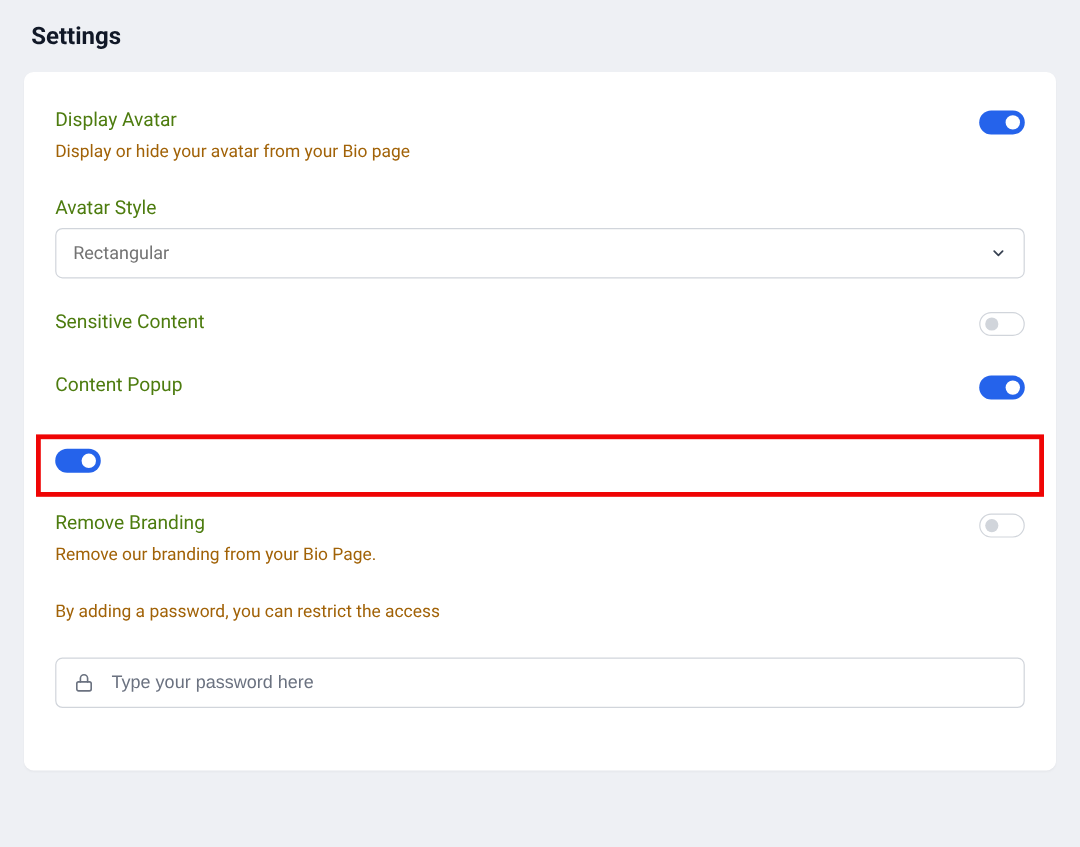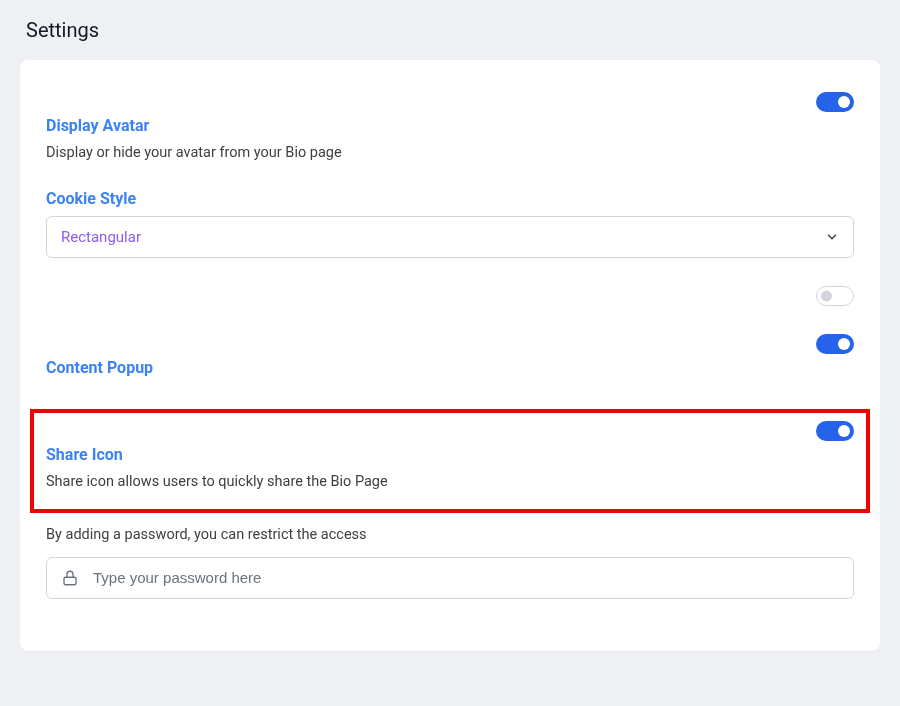--- a/index.html
+++ b/index.html
@@ -12,21 +12,21 @@
       background: #eef0f4;
       width: 900px;
       height: 706px;
       overflow: hidden;
     }
     .page {
       padding: 18px 20px 0 20px;
     }
     .page-title {
       font-size: 20px;
-      font-weight: 400;
+      font-weight: 700;
       color: #111827;
       margin-bottom: 18px;
       padding-left: 6px;
     }
     .card {
       background: #ffffff;
       border-radius: 8px;
       padding: 30px 26px 26px 26px;
       box-shadow: 0 1px 2px rgba(0,0,0,0.04);
     }
@@ -42,28 +42,27 @@
       margin-left: -14px;
       margin-right: -14px;
       padding: 8px 14px 18px 14px;
       margin-bottom: 14px;
     }
     .setting-text {
       flex: 1;
     }
     .setting-title {
       font-size: 16px;
-      font-weight: 700;
-      color: #3b82f6;
+      font-weight: 400;
+      color: #4d7c0f;
       margin-bottom: 8px;
-      margin-top: 26px;
     }
     .setting-desc {
       font-size: 14.5px;
-      color: #404040;
+      color: #a16207;
       line-height: 1.4;
     }
     .setting-block {
       margin-bottom: 26px;
     }
     .toggle {
       position: relative;
       width: 38px;
       height: 20px;
       border-radius: 999px;
@@ -101,21 +100,21 @@
       align-items: center;
       justify-content: space-between;
       border: 1px solid #d1d5db;
       border-radius: 6px;
       padding: 11px 14px;
       cursor: pointer;
       background: #ffffff;
     }
     .select-value {
       font-size: 15px;
-      color: #8b5cf6;
+      color: #737373;
     }
     .chevron-down {
       width: 14px;
       height: 14px;
     }
     .input-box {
       display: flex;
       align-items: center;
       border: 1px solid #d1d5db;
       border-radius: 6px;
@@ -136,21 +135,21 @@
       flex: 1;
       background: transparent;
     }
     .password-input::placeholder {
       color: #6b7280;
     }
     .password-block .setting-title {
       margin-bottom: 18px;
     }
     .password-block .setting-desc {
-      margin-bottom: 12px;
+      margin-bottom: 28px;
     }
   </style>
 </head>
 <body>
 
 <div class="page">
   <h2 class="page-title">Settings</h2>
 
   <div class="card">
 
@@ -158,56 +157,62 @@
       <div class="setting-text">
         <div class="setting-title">Display Avatar</div>
         <div class="setting-desc">Display or hide your avatar from your Bio page</div>
       </div>
       <div class="toggle on">
         <div class="knob"></div>
       </div>
     </div>
 
     <div class="setting-block">
-      <div class="setting-title">Cookie Style</div>
+      <div class="setting-title">Avatar Style</div>
       <div class="select-box">
         <span class="select-value">Rectangular</span>
         <svg class="chevron-down" viewBox="0 0 24 24" fill="none" stroke="#374151" stroke-width="2.5" stroke-linecap="round" stroke-linejoin="round">
           <polyline points="6 9 12 15 18 9"></polyline>
         </svg>
       </div>
     </div>
 
     <div class="setting-row">
       <div class="setting-text">
+        <div class="setting-title">Sensitive Content</div>
       </div>
       <div class="toggle off">
         <div class="knob"></div>
       </div>
     </div>
 
     <div class="setting-row">
       <div class="setting-text">
         <div class="setting-title">Content Popup</div>
       </div>
       <div class="toggle on">
         <div class="knob"></div>
       </div>
     </div>
 
     <div class="setting-row highlighted">
-      <div class="setting-text">
-        <div class="setting-title">Share Icon</div>
-        <div class="setting-desc">Share icon allows users to quickly share the Bio Page</div>
-      </div>
       <div class="toggle on">
         <div class="knob"></div>
       </div>
     </div>
 
+    <div class="setting-row">
+      <div class="setting-text">
+        <div class="setting-title">Remove Branding</div>
+        <div class="setting-desc">Remove our branding from your Bio Page.</div>
+      </div>
+      <div class="toggle off">
+        <div class="knob"></div>
+      </div>
+    </div>
 
     <div class="setting-block password-block">
       <div class="setting-desc">By adding a password, you can restrict the access</div>
       <div class="input-box">
         <svg class="lock-icon" viewBox="0 0 24 24" fill="none" stroke="#6b7280" stroke-width="1.8" stroke-linecap="round" stroke-linejoin="round">
           <rect x="4" y="11" width="16" height="10" rx="2" ry="2"></rect>
           <path d="M8 11V7a4 4 0 0 1 8 0v4"></path>
         </svg>
         <input type="text" class="password-input" placeholder="Type your password here" style="">
       </div>

